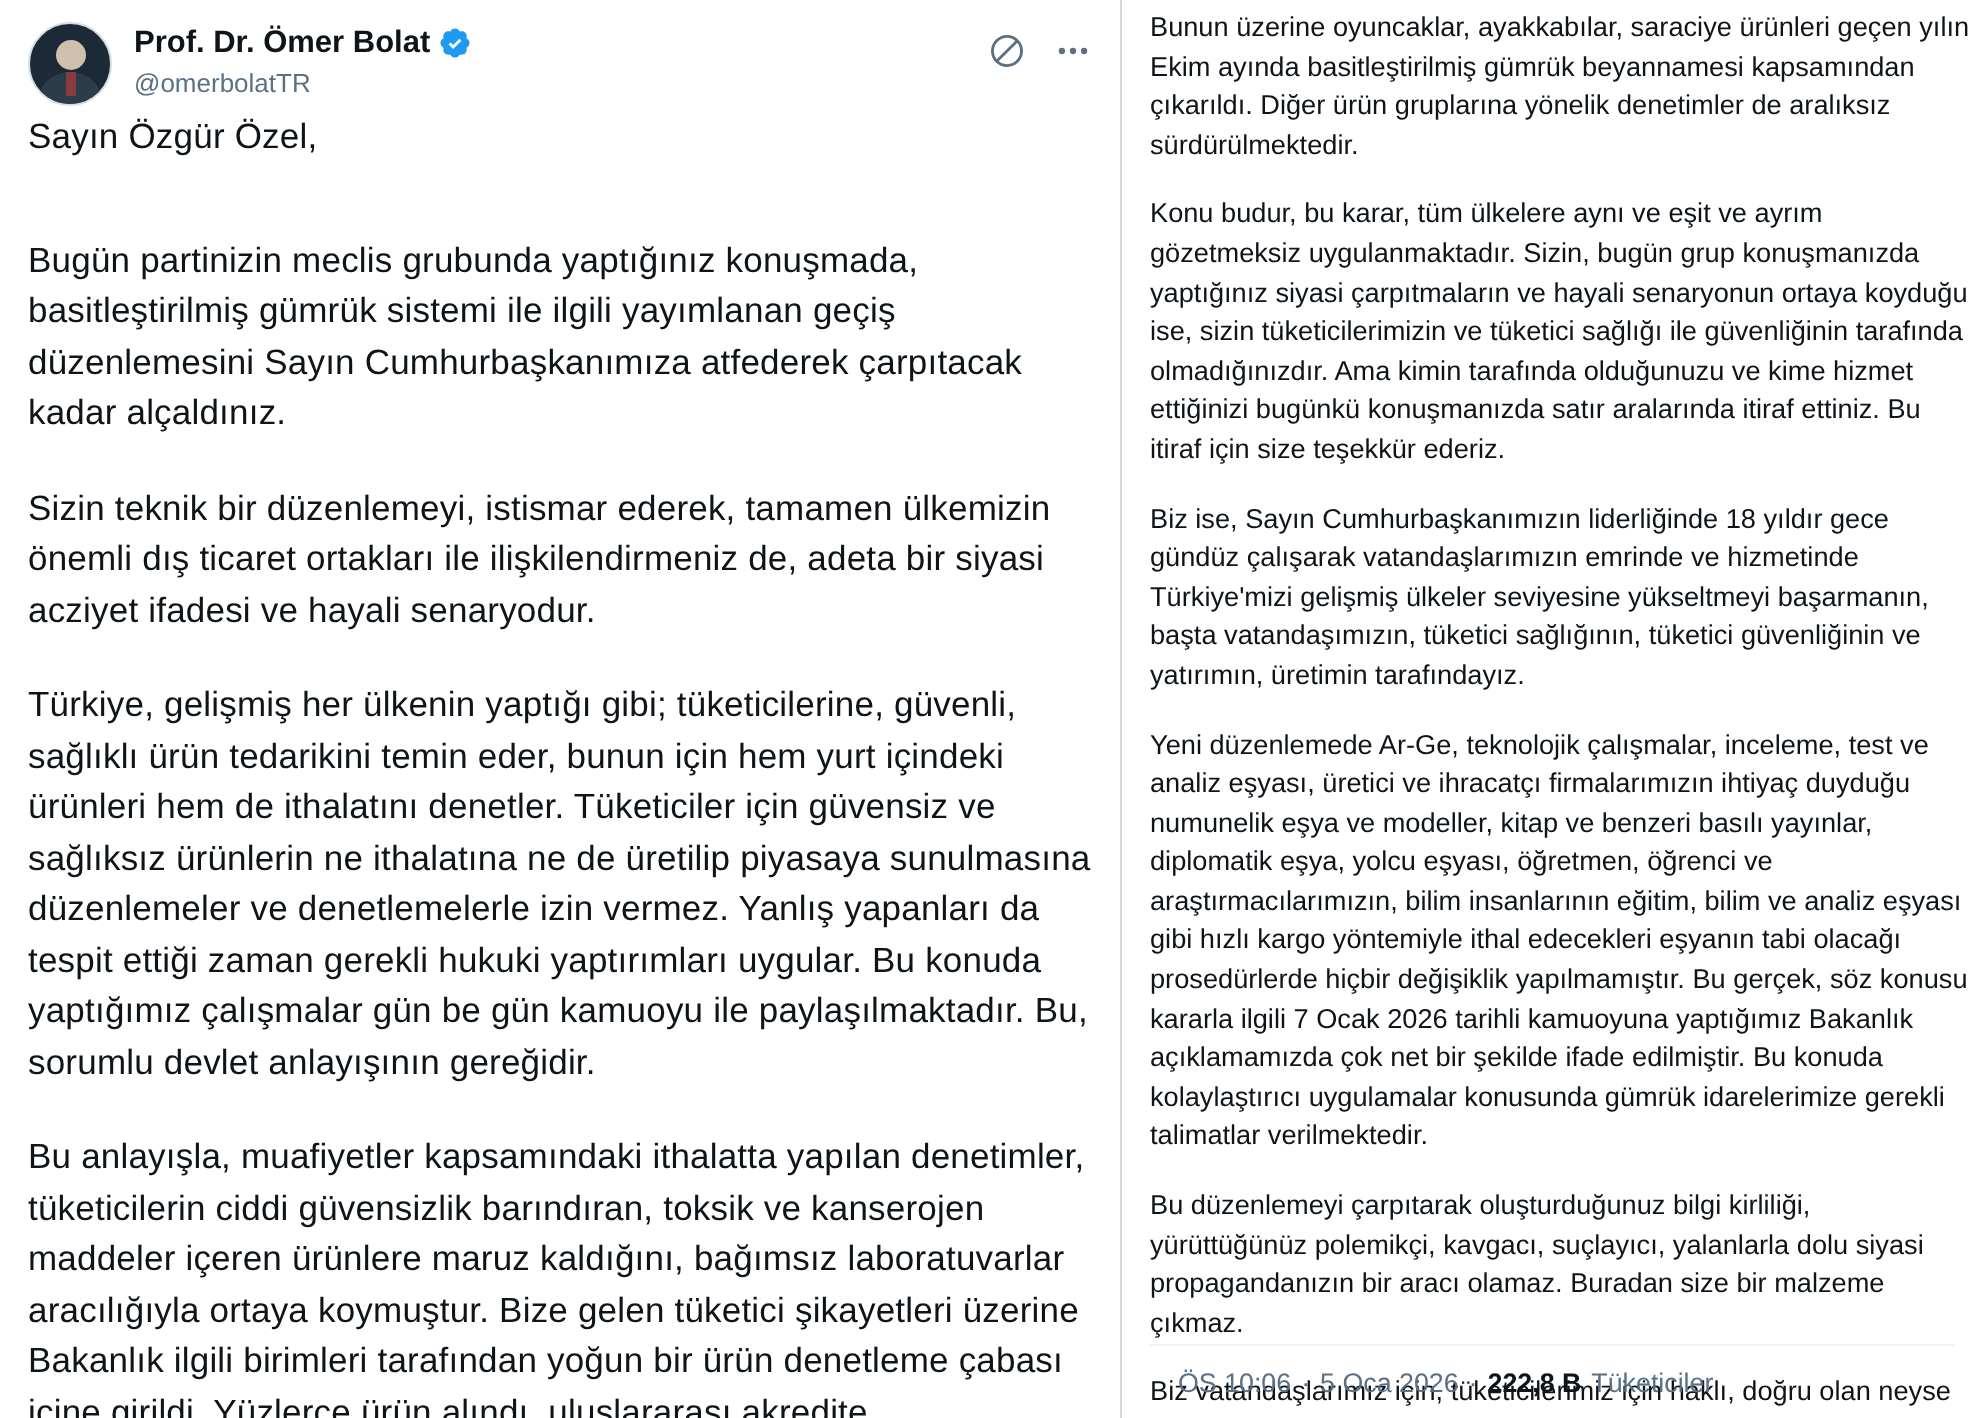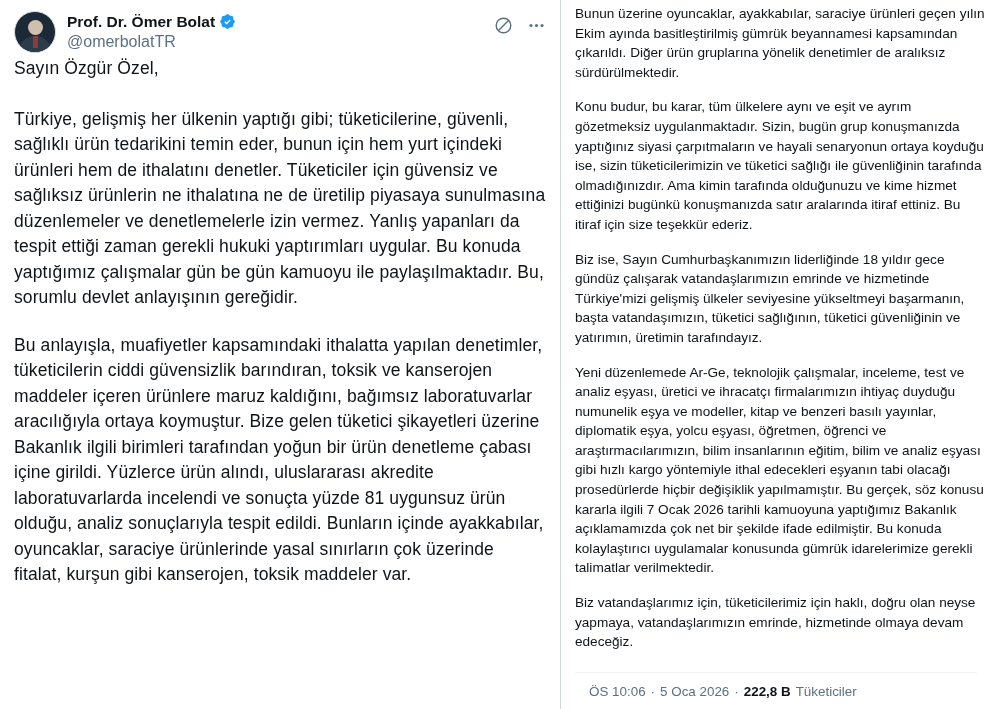--- a/index.html
+++ b/index.html
@@ -81,21 +81,21 @@
     font-weight: bold;
     color: #0f1419;
     line-height: 19px;
   }
   .verified {
     width: 17px; height: 17px;
     display: inline-block;
     line-height: 0;
   }
   .handle {
-    font-size: 16px;
+    font-size: 13px;
     color: #5b7083;
     line-height: 19px;
     margin-top: 1px;
   }
 
   .header-actions {
     margin-left: auto;
     display: flex;
     align-items: center;
     gap: 14px;
@@ -106,21 +106,21 @@
 
   .tweet-body {
     font-size: 17.5px;
     line-height: 25.5px;
     color: #0f1419;
     letter-spacing: 0.1px;
   }
   .tweet-body p {
     margin: 0 0 22px 0;
   }
-  .tweet-body p:first-child { margin-bottom: 25px; }
+  .tweet-body p:first-child { margin-bottom: 36px; }
 
   
   .divider {
     width: 1px;
     background: #cfd9de;
     height: 709px;
     flex: 0 0 1px;
   }
 
   
@@ -199,33 +199,36 @@
             <circle cx="5" cy="12" r="2" fill="#5b7083"></circle>
             <circle cx="12" cy="12" r="2" fill="#5b7083"></circle>
             <circle cx="19" cy="12" r="2" fill="#5b7083"></circle>
           </svg>
         </span>
       </div>
     </div>
 
     <div class="tweet-body">
       <p>Sayın Özgür Özel,</p>
+      <p>Bugün partinizin meclis grubunda yaptığınız konuşmada, basitleştirilmiş gümrük sistemi ile ilgili yayımlanan geçiş düzenlemesini Sayın Cumhurbaşkanımıza atfederek çarpıtacak kadar alçaldınız.</p>
+      <p>Sizin teknik bir düzenlemeyi, istismar ederek, tamamen ülkemizin önemli dış ticaret ortakları ile ilişkilendirmeniz de, adeta bir siyasi acziyet ifadesi ve hayali senaryodur.</p>
       <p>Türkiye, gelişmiş her ülkenin yaptığı gibi; tüketicilerine, güvenli, sağlıklı ürün tedarikini temin eder, bunun için hem yurt içindeki ürünleri hem de ithalatını denetler. Tüketiciler için güvensiz ve sağlıksız ürünlerin ne ithalatına ne de üretilip piyasaya sunulmasına düzenlemeler ve denetlemelerle izin vermez. Yanlış yapanları da tespit ettiği zaman gerekli hukuki yaptırımları uygular. Bu konuda yaptığımız çalışmalar gün be gün kamuoyu ile paylaşılmaktadır. Bu, sorumlu devlet anlayışının gereğidir.</p>
       <p>Bu anlayışla, muafiyetler kapsamındaki ithalatta yapılan denetimler, tüketicilerin ciddi güvensizlik barındıran, toksik ve kanserojen maddeler içeren ürünlere maruz kaldığını, bağımsız laboratuvarlar aracılığıyla ortaya koymuştur. Bize gelen tüketici şikayetleri üzerine Bakanlık ilgili birimleri tarafından yoğun bir ürün denetleme çabası içine girildi. Yüzlerce ürün alındı, uluslararası akredite laboratuvarlarda incelendi ve sonuçta yüzde 81 uygunsuz ürün olduğu, analiz sonuçlarıyla tespit edildi. Bunların içinde ayakkabılar, oyuncaklar, saraciye ürünlerinde yasal sınırların çok üzerinde fitalat, kurşun gibi kanserojen, toksik maddeler var.</p>
     </div>
   </div>
 
   <div class="divider"></div>
 
   <div class="right-col">
     <div class="cont-body">
       <p>Bunun üzerine oyuncaklar, ayakkabılar, saraciye ürünleri geçen yılın Ekim ayında basitleştirilmiş gümrük beyannamesi kapsamından çıkarıldı. Diğer ürün gruplarına yönelik denetimler de aralıksız sürdürülmektedir.</p>
       <p>Konu budur, bu karar, tüm ülkelere aynı ve eşit ve ayrım gözetmeksiz uygulanmaktadır. Sizin, bugün grup konuşmanızda yaptığınız siyasi çarpıtmaların ve hayali senaryonun ortaya koyduğu ise, sizin tüketicilerimizin ve tüketici sağlığı ile güvenliğinin tarafında olmadığınızdır. Ama kimin tarafında olduğunuzu ve kime hizmet ettiğinizi bugünkü konuşmanızda satır aralarında itiraf ettiniz. Bu itiraf için size teşekkür ederiz.</p>
       <p>Biz ise, Sayın Cumhurbaşkanımızın liderliğinde 18 yıldır gece gündüz çalışarak vatandaşlarımızın emrinde ve hizmetinde Türkiye'mizi gelişmiş ülkeler seviyesine yükseltmeyi başarmanın, başta vatandaşımızın, tüketici sağlığının, tüketici güvenliğinin ve yatırımın, üretimin tarafındayız.</p>
       <p>Yeni düzenlemede Ar-Ge, teknolojik çalışmalar, inceleme, test ve analiz eşyası, üretici ve ihracatçı firmalarımızın ihtiyaç duyduğu numunelik eşya ve modeller, kitap ve benzeri basılı yayınlar, diplomatik eşya, yolcu eşyası, öğretmen, öğrenci ve araştırmacılarımızın, bilim insanlarının eğitim, bilim ve analiz eşyası gibi hızlı kargo yöntemiyle ithal edecekleri eşyanın tabi olacağı prosedürlerde hiçbir değişiklik yapılmamıştır. Bu gerçek, söz konusu kararla ilgili 7 Ocak 2026 tarihli kamuoyuna yaptığımız Bakanlık açıklamamızda çok net bir şekilde ifade edilmiştir. Bu konuda kolaylaştırıcı uygulamalar konusunda gümrük idarelerimize gerekli talimatlar verilmektedir.</p>
+      <p>Bu düzenlemeyi çarpıtarak oluşturduğunuz bilgi kirliliği, yürüttüğünüz polemikçi, kavgacı, suçlayıcı, yalanlarla dolu siyasi propagandanızın bir aracı olamaz. Buradan size bir malzeme çıkmaz.</p>
       <p>Biz vatandaşlarımız için, tüketicilerimiz için haklı, doğru olan neyse yapmaya, vatandaşlarımızın emrinde, hizmetinde olmaya devam edeceğiz.</p>
 
     </div>
 
     <div class="meta-sep"></div>
 
     <div class="meta-row">
       <span>ÖS 10:06</span>
       <span class="meta-dot">·</span>
       <span>5 Oca 2026</span>

